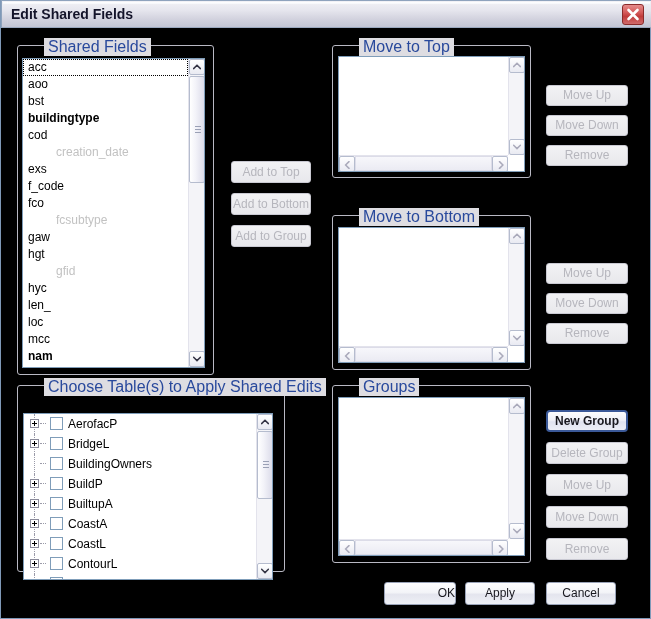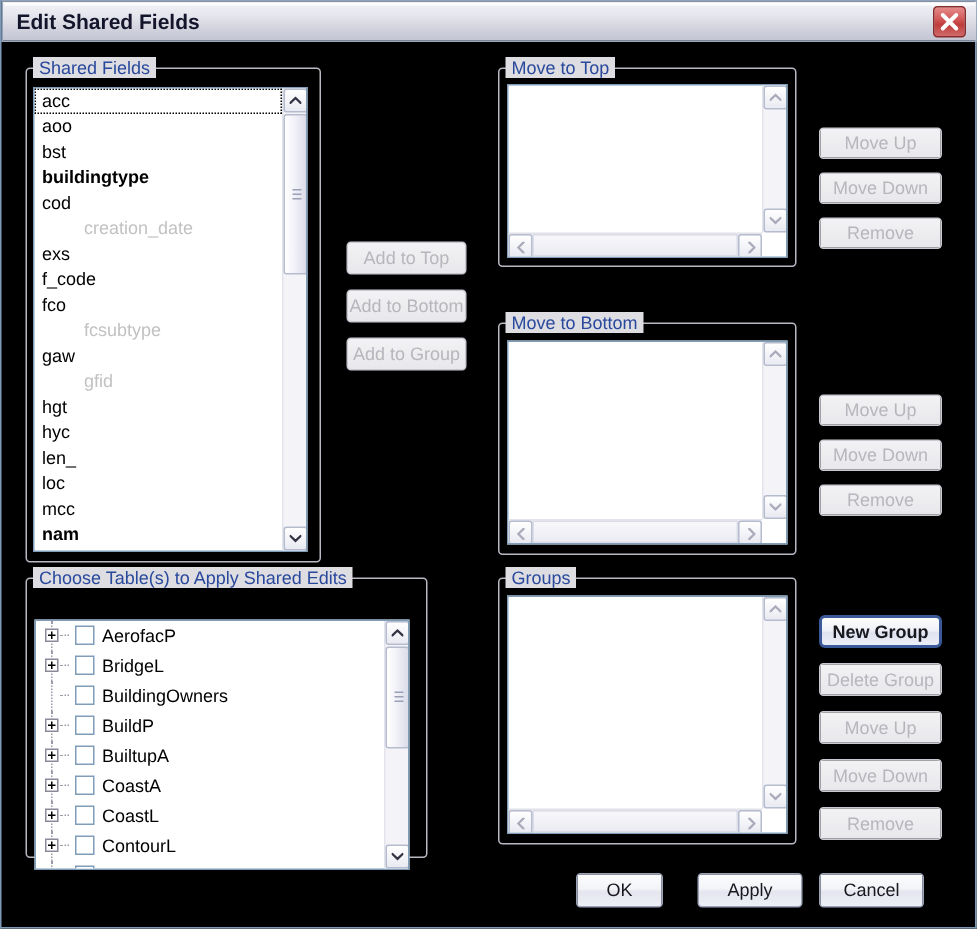--- a/index.html
+++ b/index.html
@@ -43,25 +43,25 @@
     cursor:pointer;
   }
   .close-btn svg{position:absolute;left:3px;top:3px;}
   
   .group{
     position:absolute;box-sizing:border-box;
     border:1px solid #b9b9c4;
     border-radius:3px;
   }
   .group > .g-label{
-    position:absolute;top:-8px;left:4px;
+    position:absolute;top:-8px;left:26px;
     background:#dedde2;
     padding:0 4px;
     color:#29499c;
-    font-size:12px;
+    font-size:16px;
     white-space:nowrap;
   }
   
   .listbox{
     position:absolute;box-sizing:border-box;
     background:#ffffff;
     border:1px solid #7f9db9;
     overflow:hidden;
   }
   .lb-items{
@@ -218,22 +218,22 @@
         <div class="lb-item">aoo</div>
         <div class="lb-item">bst</div>
         <div class="lb-item bold">buildingtype</div>
         <div class="lb-item">cod</div>
         <div class="lb-item dim">creation_date</div>
         <div class="lb-item">exs</div>
         <div class="lb-item">f_code</div>
         <div class="lb-item">fco</div>
         <div class="lb-item dim">fcsubtype</div>
         <div class="lb-item">gaw</div>
+        <div class="lb-item">hgt</div>
         <div class="lb-item dim">gfid</div>
-        <div class="lb-item">hgt</div>
         <div class="lb-item">hyc</div>
         <div class="lb-item">len_</div>
         <div class="lb-item">loc</div>
         <div class="lb-item">mcc</div>
         <div class="lb-item bold">nam</div>
         <div class="lb-item">nm3</div>
       </div>
     <div class="sb-v">
       <div class="sb-btn up">
         <span>
@@ -459,18 +459,18 @@
   </div>
   <div id="groups-buttons">
       <div class="btn default" style="left: 545px; top: 410px; width: 82px; height: 22px; line-height: 18px;">New Group</div>
       <div class="btn disabled" style="left: 545px; top: 442px; width: 82px; height: 22px; line-height: 20px;">Delete Group</div>
       <div class="btn disabled" style="left: 545px; top: 474px; width: 82px; height: 22px; line-height: 20px;">Move Up</div>
       <div class="btn disabled" style="left: 545px; top: 506px; width: 82px; height: 22px; line-height: 20px;">Move Down</div>
       <div class="btn disabled" style="left: 545px; top: 538px; width: 82px; height: 22px; line-height: 20px;">Remove</div>
     </div>
 
   <div id="dialog-buttons">
-      <div class="btn" style="left: 383px; top: 582px; width: 58px; height: 23px; line-height: 21px;">OK</div>
+      <div class="btn" style="left: 383px; top: 582px; width: 72px; height: 23px; line-height: 21px; text-align: right;">OK</div>
       <div class="btn" style="left: 464px; top: 582px; width: 70px; height: 23px; line-height: 21px;">Apply</div>
       <div class="btn" style="left: 545px; top: 582px; width: 70px; height: 23px; line-height: 21px;">Cancel</div>
     </div>
 
 </div>
 
 </body></html>

